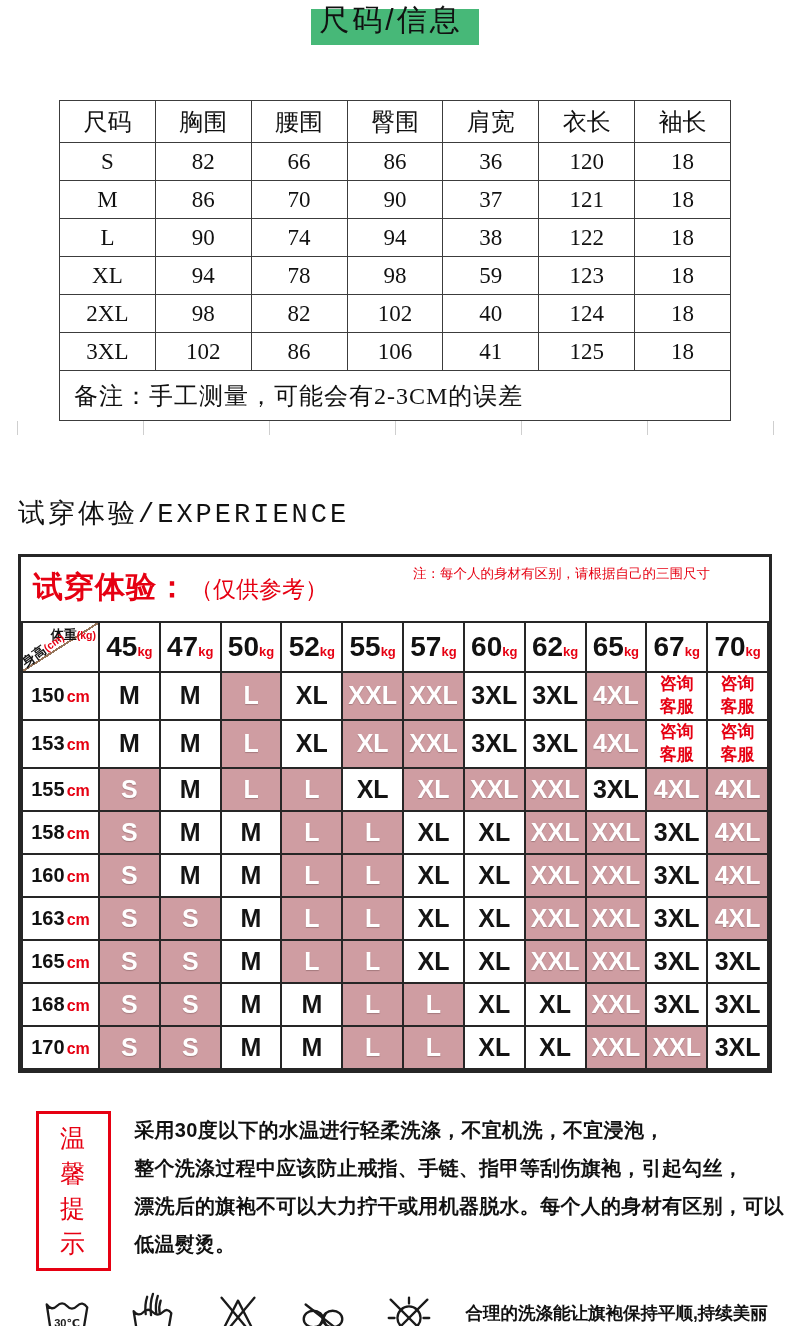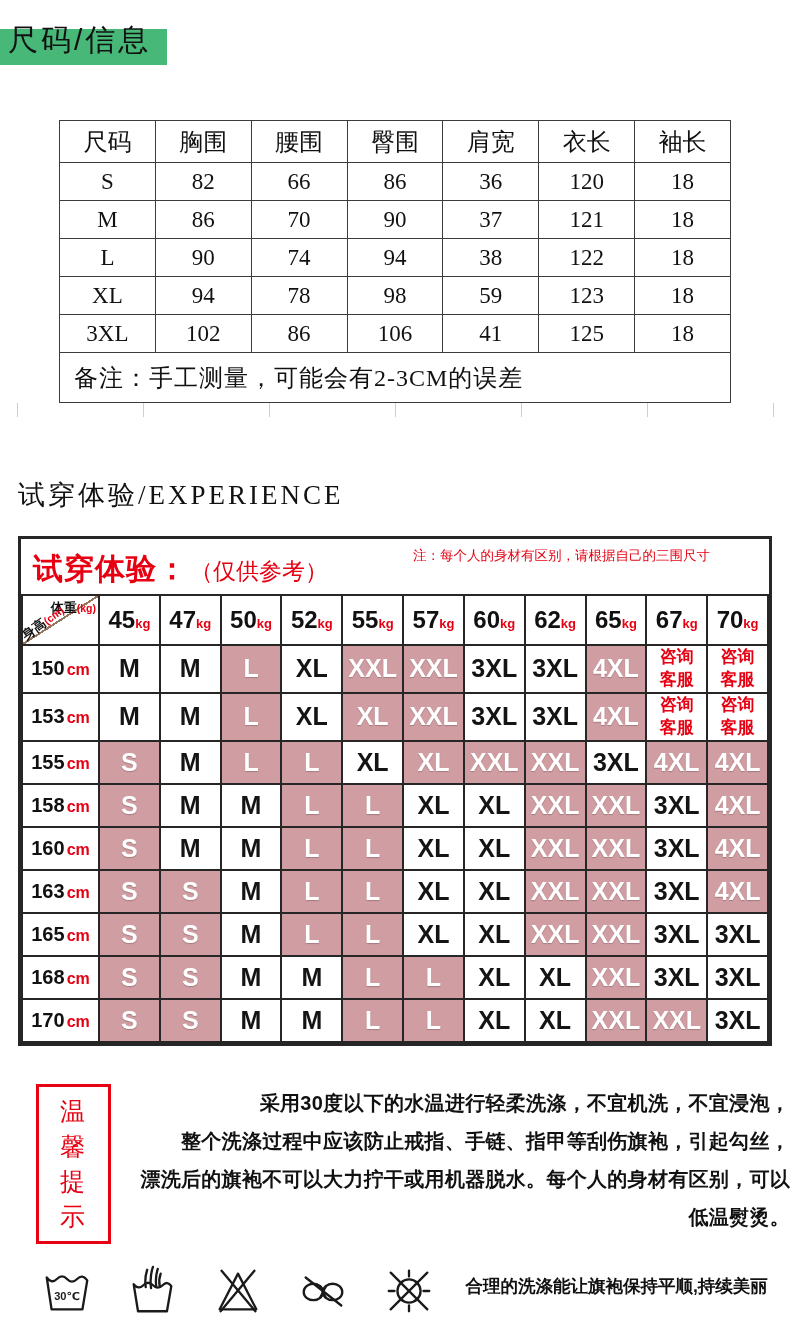--- a/index.html
+++ b/index.html
@@ -2,59 +2,59 @@
 <html style="--green: #47b878; --red: #e60012; --pink: #cf9da2;"><head>
 <meta charset="utf-8">
 <style>
   html,body{margin:0;padding:0;}
   body{
     width:790px;height:1326px;background:#ffffff;
     font-family:"Liberation Sans","DejaVu Sans",sans-serif;color:#111;
     position:relative;overflow:hidden;
   }
   
-  .size-title-wrap{text-align:left;padding-top:20px;}
+  .size-title-wrap{text-align:center;}
   .size-title{
     display:inline-block;font-size:30px;letter-spacing:3px;font-weight:500;
     padding:0 16px 4px 8px;
     background:linear-gradient(to bottom,transparent 21%,var(--green) 21%);
   }
   
   .size-table{
     width:672px;margin:55px auto 0;border-collapse:collapse;table-layout:fixed;
     font-family:"Liberation Serif","DejaVu Serif",serif;
   }
   .size-table th,.size-table td{
     border:1px solid #3c3c3c;text-align:center;font-weight:400;padding:0;
   }
   .size-table th{height:41px;font-size:24px;}
   .size-table td{height:37px;font-size:23px;}
   .size-table .note-cell{text-align:left;padding:6px 4px 6px 14px;font-size:24px;letter-spacing:1px;}
   .ghost-row{width:756px;margin:0 auto;height:14px;display:flex;border-left:1px solid #cfcfcf;}
   .ghost-row div{flex:1;border-right:1px solid #cfcfcf;}
   
   .exp-heading{
-    margin:60px 0 0 18px;font-family:Liberation Serif, serif;
+    margin:60px 0 0 18px;font-family:Liberation Mono, monospace;
     font-size:27px;letter-spacing:3px;font-weight:500;
   }
   
   .exp-panel{width:748px;margin:23px auto 0;border:3px solid #262626;}
   .exp-band{display:flex;justify-content:space-between;align-items:flex-start;}
-  .exp-band-left{padding:10px 0 4px 12px;white-space:nowrap;}
+  .exp-band-left{padding:10px 0 13px 12px;white-space:nowrap;}
   .exp-title{font-size:30px;font-weight:700;color:var(--red);letter-spacing:1px;}
   .exp-subtitle{font-size:23px;color:var(--red);margin-left:2px;}
   .exp-band-note{
     width:352px;padding:6px 4px 0 0;color:var(--red);
     font-size:13.5px;line-height:1.7;font-weight:500;
   }
   .exp-grid{width:100%;border-collapse:collapse;table-layout:fixed;}
   .exp-grid td{border:2px solid #262626;text-align:center;padding:0;overflow:hidden;}
   .exp-grid tr{height:43px;}
   .exp-grid tr.head-row{height:50px;}
-  .weight-cell .num{font-size:24px;font-weight:700;}
+  .weight-cell .num{font-size:28px;font-weight:700;}
   .weight-cell .unit{font-size:13px;color:var(--red);font-weight:700;margin-top:44px;}
   .height-cell{font-size:20px;font-weight:700;}
   .height-cell .unit{font-size:16px;color:var(--red);font-weight:700;margin-left:2px;}
   .size-cell{font-size:25px;font-weight:700;color:#141414;}
   .size-cell.hl{background:var(--pink);color:#ffffff;text-shadow:0 1px 1px rgba(90,60,60,.35);}
   .svc-cell{color:var(--red);font-size:17px;font-weight:700;line-height:1.35;}
   .corner{
     position:relative;
     background:linear-gradient(to bottom right,
       transparent calc(50% - 1px),#96755a calc(50% - 1px),
@@ -63,21 +63,21 @@
   .corner .cw{position:absolute;top:3px;right:2px;font-size:13px;font-weight:700;}
   .corner .ch{position:absolute;left:-4px;bottom:12px;font-size:13px;font-weight:700;transform:rotate(-36deg);}
   .corner .u{color:var(--red);font-size:10.5px;}
   
   .tips{display:flex;margin:38px 0 0 36px;align-items:flex-start;}
   .tips-badge{
     border:3px solid var(--red);color:var(--red);
     font-size:25px;font-weight:400;text-align:center;
     padding:7px 11px;line-height:35px;letter-spacing:2px;
   }
-  .tips-lines{margin-left:23px;padding-top:0;font-size:20px;font-weight:700;line-height:38px;letter-spacing:.3px;text-align:right;}
+  .tips-lines{margin-left:23px;padding-top:0;font-size:20px;font-weight:700;line-height:38px;letter-spacing:.3px;}
   
   .care{display:flex;margin:20px 0 0 24px;align-items:flex-start;}
   .care-item{width:88px;text-align:center;}
   .care-item svg{display:block;margin:0 auto;}
   .care-note{margin-left:14px;width:334px;font-size:17.5px;font-weight:700;line-height:37px;padding-top:4px;}
 </style>
 </head>
 <body>
 
 <div class="size-title-wrap">
@@ -124,20 +124,29 @@
         <td>122</td>
         <td>18</td>
       </tr>
       <tr>
         <td>XL</td>
         <td>94</td>
         <td>78</td>
         <td>98</td>
         <td>59</td>
         <td>123</td>
+        <td>18</td>
+      </tr>
+      <tr>
+        <td>2XL</td>
+        <td>98</td>
+        <td>82</td>
+        <td>102</td>
+        <td>40</td>
+        <td>124</td>
         <td>18</td>
       </tr>
       <tr>
         <td>3XL</td>
         <td>102</td>
         <td>86</td>
         <td>106</td>
         <td>41</td>
         <td>125</td>
         <td>18</td>

